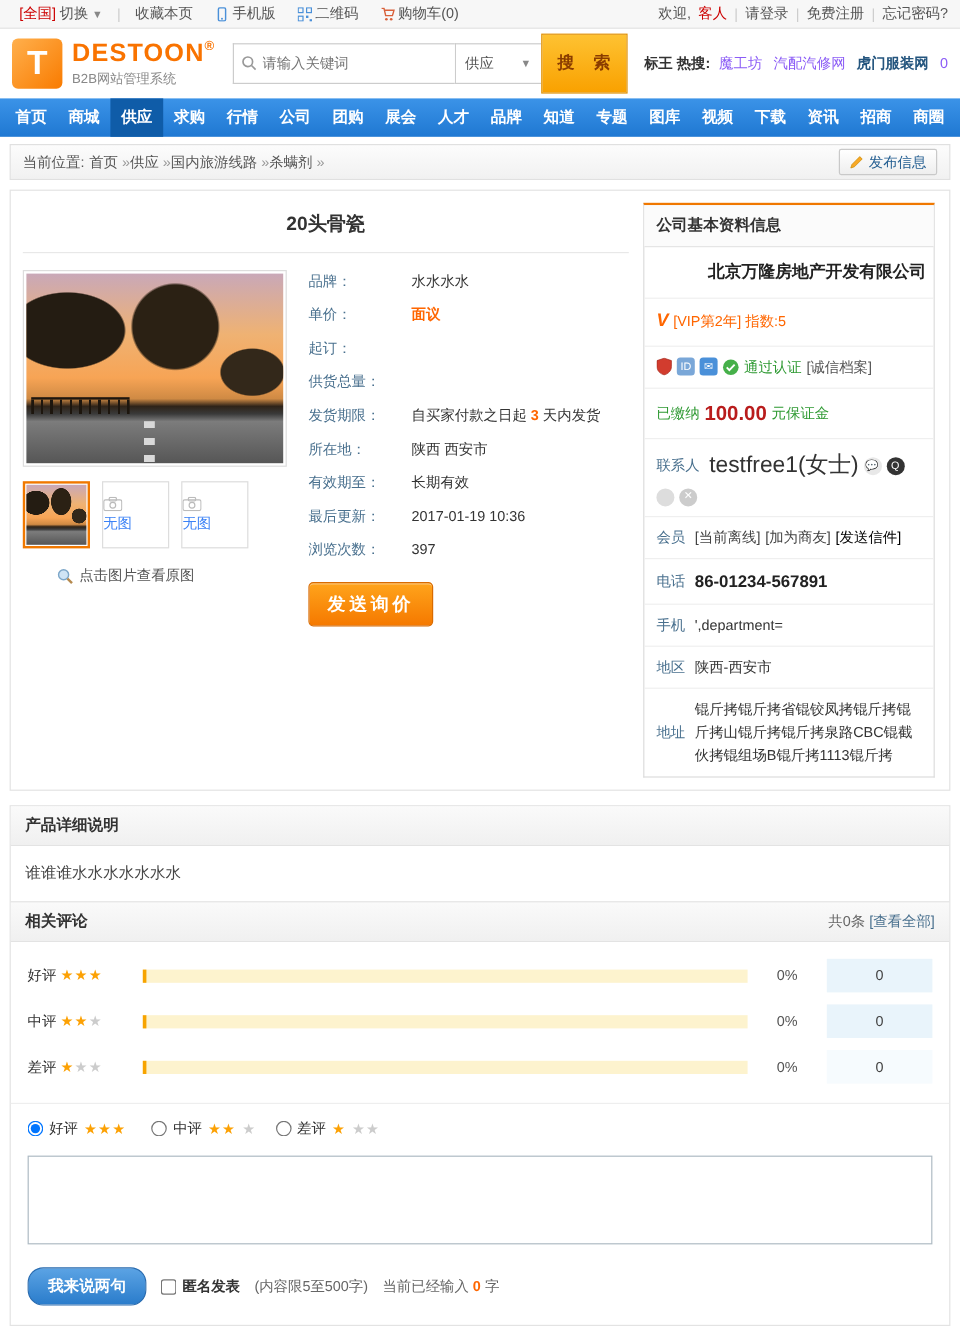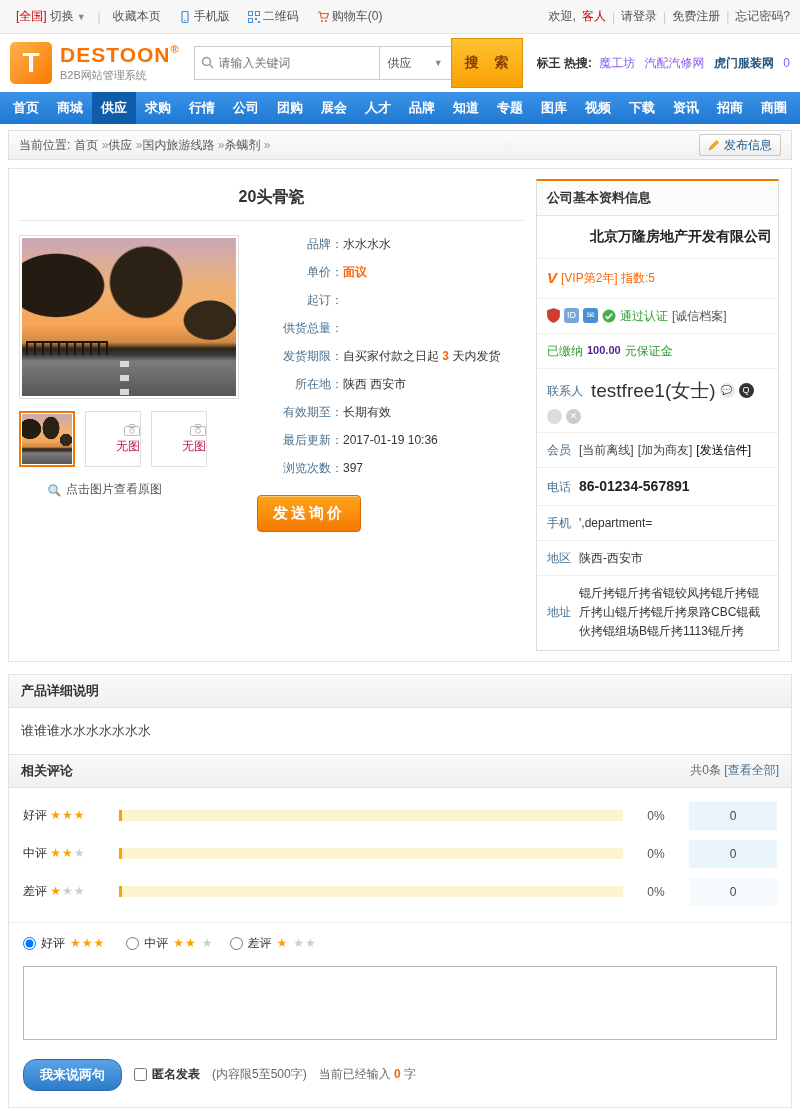--- a/index.html
+++ b/index.html
@@ -1,20 +1,20 @@
 <!DOCTYPE html>
 <html><head>
 <meta charset="utf-8">
 <style>
   * { margin:0; padding:0; box-sizing:border-box; }
   body { width:800px; background:#fff; font-family:"Liberation Sans","DejaVu Sans",sans-serif; font-size:12px; color:#333; }
   a { text-decoration:none; color:inherit; }
 
   
-  .topbar { height:34px; background:#f7f7f7; border-bottom:1px solid #e4e4e4; display:flex; justify-content:space-between; align-items:center; padding:0 10px; color:#555; }
+  .topbar { height:24px; background:#f7f7f7; border-bottom:1px solid #e4e4e4; display:flex; justify-content:space-between; align-items:center; padding:0 10px; color:#555; }
   .topbar .grp { display:flex; align-items:center; gap:6px; }
   .tb-item { display:flex; align-items:center; gap:3px; padding:0 6px; cursor:pointer; }
   .tb-sep { color:#ccc; }
   .red { color:#cc0000; }
   .caret { font-size:9px; color:#888; }
   .mini-ic { width:12px; height:12px; display:inline-block; }
 
   
   .header { height:58px; display:flex; align-items:center; padding:0 10px; gap:14px; }
   .logo { display:flex; align-items:center; gap:8px; }
@@ -57,40 +57,40 @@
   .sunset-art { width:100%; height:100%; position:relative; overflow:hidden;
     background:
       radial-gradient(ellipse 38% 34% at 16% 30%, #241c12 58%, rgba(0,0,0,0) 60%),
       radial-gradient(ellipse 30% 40% at 58% 28%, #2b2114 55%, rgba(0,0,0,0) 58%),
       radial-gradient(ellipse 22% 22% at 88% 52%, #33281a 55%, rgba(0,0,0,0) 58%),
       linear-gradient(to bottom, #c9a8b8 0%, #efb273 32%, #f7a455 55%, #cf8a44 66%, #2e2318 70%, #3a3a3a 74%, #7c7c7c 78%, #565656 100%); }
   .sunset-art .rail { position:absolute; left:2%; bottom:26%; width:38%; height:9%; border-top:2px solid #1d160e; background:repeating-linear-gradient(90deg,#1d160e 0 2px, rgba(0,0,0,0) 2px 8px); }
   .sunset-art .lane { position:absolute; left:46%; bottom:0; width:4%; height:22%; background:repeating-linear-gradient(#d9d9d9 0 6px, rgba(0,0,0,0) 6px 14px); }
   .thumbs { display:flex; gap:10px; margin-top:12px; }
   .thumb { width:56px; height:56px; border:2px solid #f07800; padding:1px; }
-  .thumb-empty { width:56px; height:56px; border:1px solid #ddd; display:flex; flex-direction:column; align-items:flex-end; justify-content:center; color:#be185d; gap:2px; }
+  .thumb-empty { width:56px; height:56px; border:1px solid #ddd; display:flex; flex-direction:column; align-items:flex-start; justify-content:center; color:#3b82f6; gap:2px; }
   .view-orig { display:flex; align-items:center; gap:5px; margin:14px 0 0 28px; color:#555; cursor:pointer;text-align:center; }
   .fields { flex:1; padding-top:2px; }
-  .frow { display:flex; margin-bottom:13px; line-height:15px;text-align:right; }
+  .frow { display:flex; margin-bottom:13px; line-height:15px; }
   .flabel { width:86px; color:#49708e; }
   .fvalue { color:#333; }
   .fvalue.price { color:#f60; font-weight:bold; }
   .hl-orange { color:#f60; font-weight:bold; }
   .inquiry-btn { margin-top:6px; display:inline-block; background:linear-gradient(#ffa41b,#f57900); border:1px solid #d96b00; border-radius:4px; color:#fff; font-size:15px; font-weight:bold; letter-spacing:3px; padding:8px 15px; cursor:pointer; box-shadow:inset 0 1px 0 rgba(255,255,255,.4); }
 
   
   .company { width:243px; border:1px solid #ddd; border-top:2px solid #f07800; align-self:flex-start; }
   .company-head { padding:8px 10px; font-size:13px; font-weight:bold; border-bottom:1px solid #e5e5e5; background:#fbfbfb; }
   .company-name { text-align:right; font-size:14px; font-weight:bold; padding:12px 6px; color:#222; }
   .crow { border-top:1px solid #efefef; padding:8px 10px; display:flex; align-items:center; flex-wrap:wrap; gap:4px; line-height:1.5; }
   .clabel { color:#49708e; margin-right:4px; }
   .vip-v { color:#f60; font-weight:bold; font-style:italic; font-size:15px; }
   .vip-txt { color:#f60; }
   .green { color:#2f9a33; }
-  .deposit b { color:#4c1d95; font-size:11px; }
+  .deposit b { color:#b91c1c; font-size:17px; }
   .phone-val { font-weight:bold; font-size:14px; color:#222; }
   .mini-round { width:15px; height:15px; border-radius:3px; display:inline-flex; align-items:center; justify-content:center; font-size:9px; color:#fff; }
   .addr { line-height:1.6; }
 
   
   .detail-content { padding:14px 12px; color:#444; font-size:13px; }
   .head-right { margin-left:auto; font-weight:normal; font-size:12px; color:#666; }
   .head-right .lnk { color:#49708e; }
   .ratings { padding:14px 14px 6px; border-bottom:1px solid #eee; }
   .rrow { display:flex; align-items:center; margin-bottom:10px; gap:10px; }

